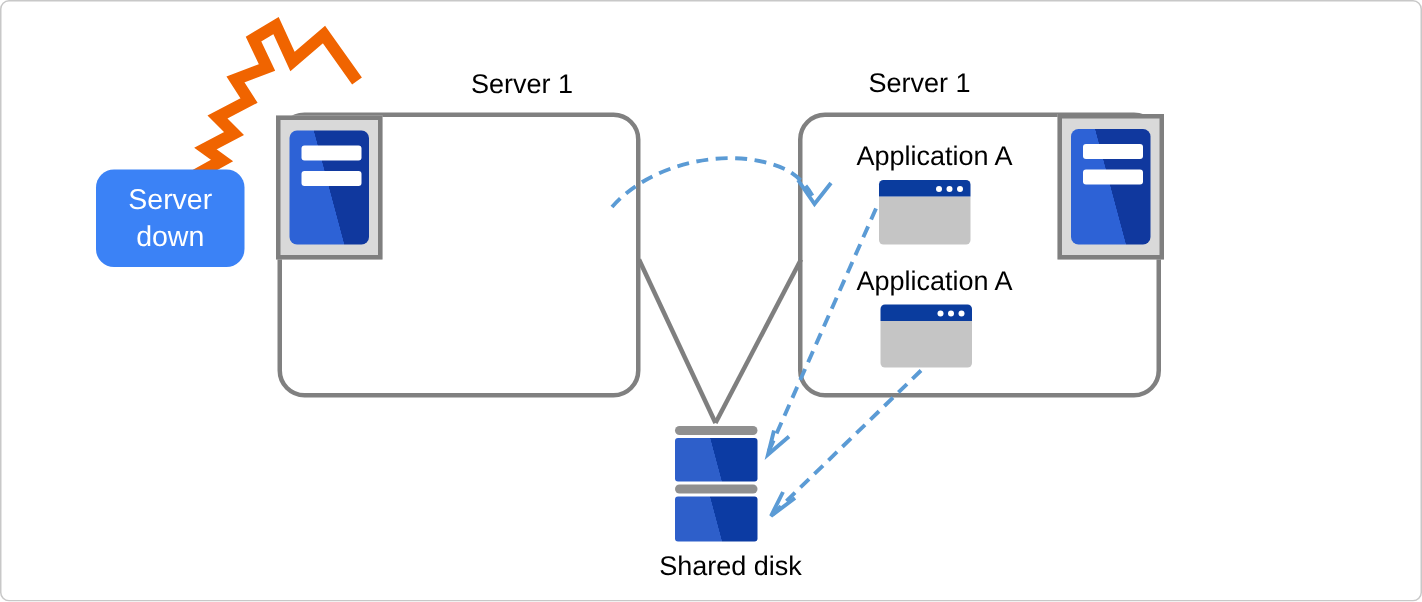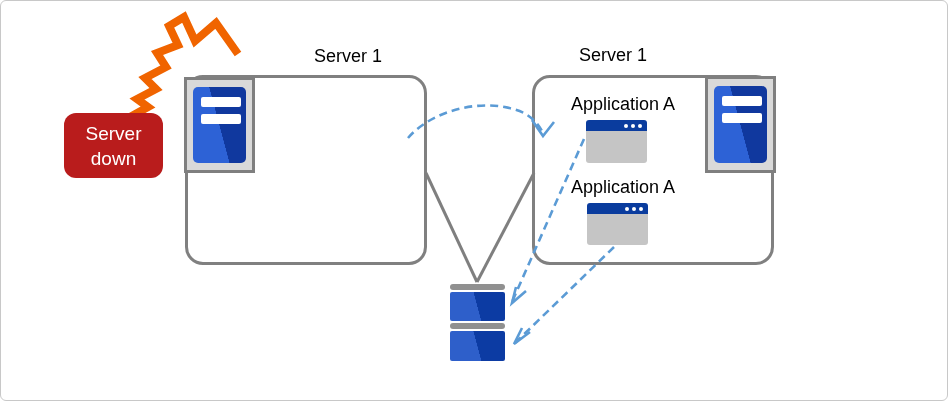--- a/index.html
+++ b/index.html
@@ -61,21 +61,21 @@
   .disk-box { position:absolute; left:449px; width:55px; height:29px; border-radius:2px;
               background:linear-gradient(75deg, #2e5fca 49.6%, #0c3ba3 50%); }
   #disk-cap-1 { top:283px; }
   #disk-box-1 { top:291px; }
   #disk-cap-2 { top:322px; }
   #disk-box-2 { top:330px; height:30px; }
 
   
   .callout {
     position:absolute; left:63px; top:112px; width:99px; height:65px;
-    background:#b91c1c; border-radius:12px;
+    background:#3b82f6; border-radius:12px;
     color:#ffffff; font-size:19px; line-height:25px;
     text-align:center; display:flex; align-items:center; justify-content:center;
     padding:0 10px; box-sizing:border-box;
     white-space:normal; z-index:3;
   }
 
   svg.overlay { position:absolute; left:0; top:0; z-index:2; pointer-events:none; }
   .boxes { z-index:1; }
   .lbl { z-index:4;text-align:right; }
 </style>
@@ -144,14 +144,15 @@
   <div class="disk-box" id="disk-box-2" style="z-index:2"></div>
 
   <div class="callout">
     <span>Server down</span>
   </div>
 
   <div class="lbl center" style="left:262px; top:45px; width:170px;">Server 1</div>
   <div class="lbl center" style="left:527px; top:44px; width:170px;">Server 1</div>
   <div class="lbl" style="left:570px; top:93px;">Application A</div>
   <div class="lbl" style="left:570px; top:176px;">Application A</div>
+  <div class="lbl center" style="left:401px; top:366px; width:170px;">Shared disk</div>
 
 </div>
 
 </body></html>

